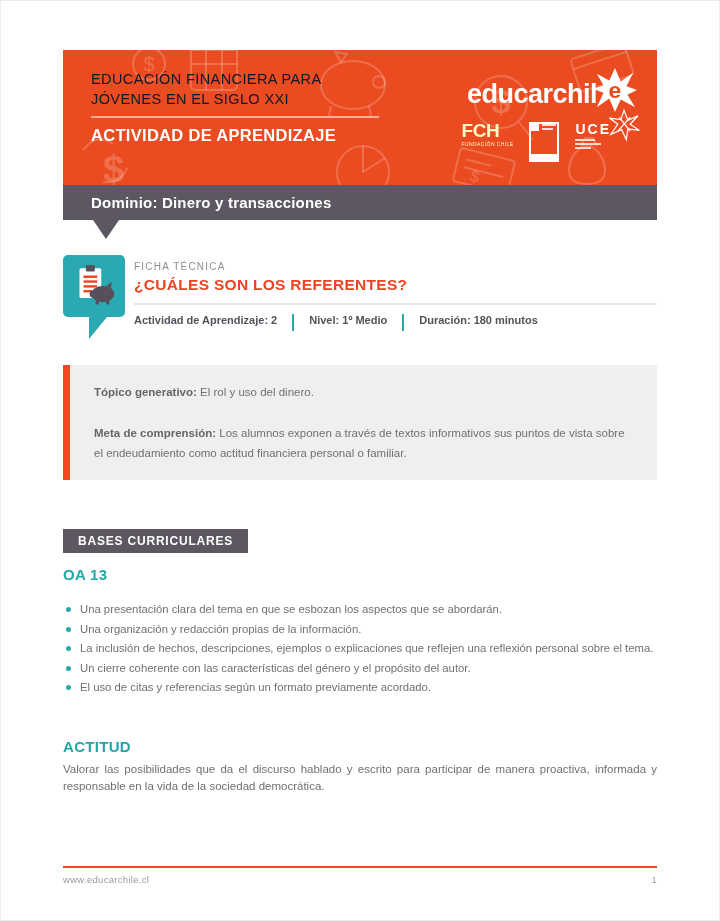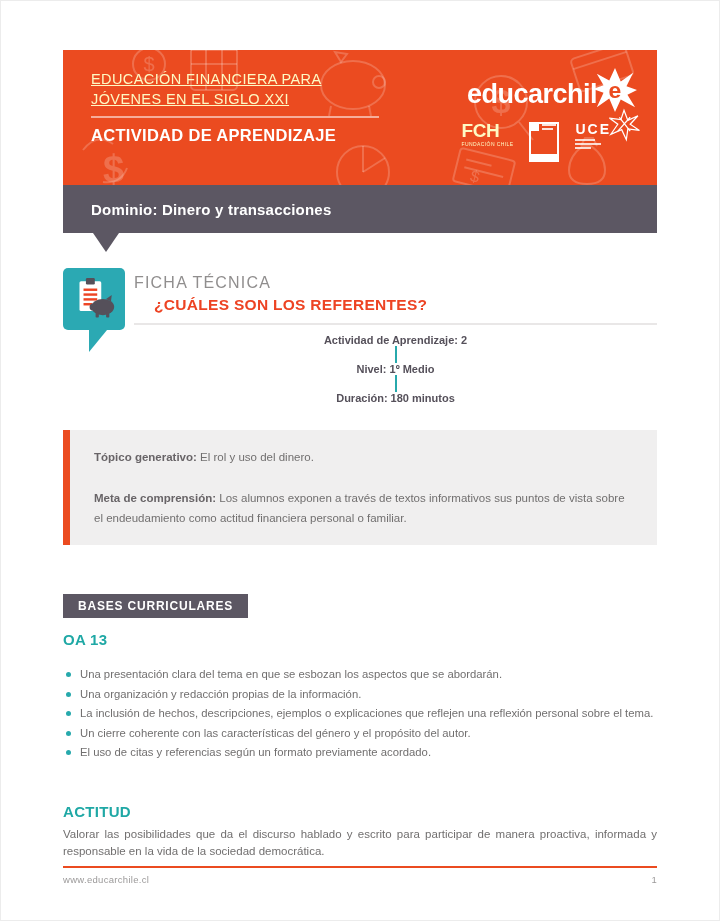--- a/index.html
+++ b/index.html
@@ -17,21 +17,21 @@
   body{background:#fff;font-family:"Liberation Sans","DejaVu Sans",sans-serif;}
   .page{width:720px;height:921px;position:relative;background:#fff;overflow:hidden;
         box-shadow:inset 0 0 0 1px #ececec;}
   .content{margin:0 63px;width:594px;}
 
   
   .hero{margin-top:50px;height:135px;background:var(--orange);position:relative;overflow:hidden;
         display:flex;justify-content:space-between;}
   .hero-pattern{position:absolute;inset:0;}
   .hero-left{position:relative;padding:20px 0 0 28px;z-index:2;}
-  .hero-line{color:#fef9c3;font-size:14.5px;font-weight:400;letter-spacing:.4px;line-height:1.35;text-decoration:underline;}
+  .hero-line{color:#0f172a;font-size:14.5px;font-weight:400;letter-spacing:.4px;line-height:1.35;}
   .hero-divider{width:288px;height:2px;background:rgba(255,255,255,.55);margin:7px 0 7px 0;}
   .hero-bold{color:#fff;font-size:16.5px;font-weight:800;letter-spacing:.3px;line-height:1.3;}
   .hero-right{position:relative;z-index:2;display:flex;flex-direction:column;align-items:flex-end;
               padding:26px 20px 0 0;gap:10px;}
   .brand{display:flex;align-items:center;}
   .brand-text{color:#fff;font-size:27px;font-weight:800;letter-spacing:-0.5px;line-height:1;}
   .brand-star{margin-left:-4px;margin-top:-8px;}
   .logo-row{display:flex;align-items:flex-start;gap:16px;}
   .fch{display:flex;flex-direction:column;align-items:flex-start;color:#fef9c3;text-align:center;}
   .fch-main{font-size:19px;font-weight:900;letter-spacing:-.5px;line-height:.9;}
@@ -43,38 +43,38 @@
   .mineduc .l2{top:4px;width:11px;}
   .mineduc .bottom{position:absolute;bottom:0;left:0;right:0;height:6px;background:#fff;}
   .uce{display:flex;flex-direction:column;color:#fff;position:relative;padding-right:26px;}
   .uce-main{font-size:14px;font-weight:900;letter-spacing:2px;line-height:1;}
   .uce-bars{margin-top:3px;display:flex;flex-direction:column;gap:2px;}
   .uce-bars i{display:block;height:2px;background:rgba(255,255,255,.8);}
   .uce-bars i:nth-child(1){width:20px}.uce-bars i:nth-child(2){width:26px}.uce-bars i:nth-child(3){width:16px}
   .uce-scribble{position:absolute;right:-4px;top:-14px;}
 
   
-  .domain-banner{height:48px;background:var(--slate);display:flex;align-items:center;padding-left:28px;}
+  .domain-banner{height:35px;background:var(--slate);display:flex;align-items:center;padding-left:28px;}
   .domain-banner span{color:#fff;font-size:15px;font-weight:700;letter-spacing:.2px;}
   .banner-tail{width:0;height:0;border-top:19px solid var(--slate);
                border-left:13px solid transparent;border-right:13px solid transparent;
                margin-left:30px;}
 
   
   .ficha{display:flex;margin-top:16px;gap:9px;}
   .ficha-icon-wrap{width:62px;position:relative;flex:none;}
   .ficha-icon{width:62px;height:62px;background:var(--teal-icon);border-radius:5px;
               display:flex;align-items:center;justify-content:center;}
   .ficha-tail{width:0;height:0;border-top:22px solid var(--teal-icon);border-right:18px solid transparent;
               margin-left:26px;}
   .ficha-body{flex:1;padding-top:6px;}
-  .kicker{color:var(--kicker);font-size:16px;letter-spacing:1.2px;}
-  .ficha-title{color:var(--orange-deep);font-size:15.5px;font-weight:800;letter-spacing:.3px;margin-top:4px;margin-left:20px;}
+  .kicker{color:var(--kicker);font-size:10px;letter-spacing:1.2px;}
+  .ficha-title{color:var(--orange-deep);font-size:15.5px;font-weight:800;letter-spacing:.3px;margin-top:4px;}
   .ficha-divider{height:2px;background:#E9E7E7;margin-top:9px;}
-  .meta-row{display:flex;align-items:center;margin-top:9px;flex-direction:column;}
+  .meta-row{display:flex;align-items:flex-start;margin-top:9px;}
   .meta-item{color:var(--dark);font-size:11px;font-weight:700;}
   .meta-sep{width:2px;height:17px;background:var(--teal);margin:0 15px;}
 
   
   .highlight{margin-top:26px;background:var(--boxbg);border-left:7px solid var(--orange);
              padding:17px 24px 16px 24px;}
   .highlight p{margin:0;color:var(--text);font-size:11.5px;line-height:1.8;}
   .highlight p + p{margin-top:20px;}
   .hl-label{font-weight:700;color:#686467;}
 

